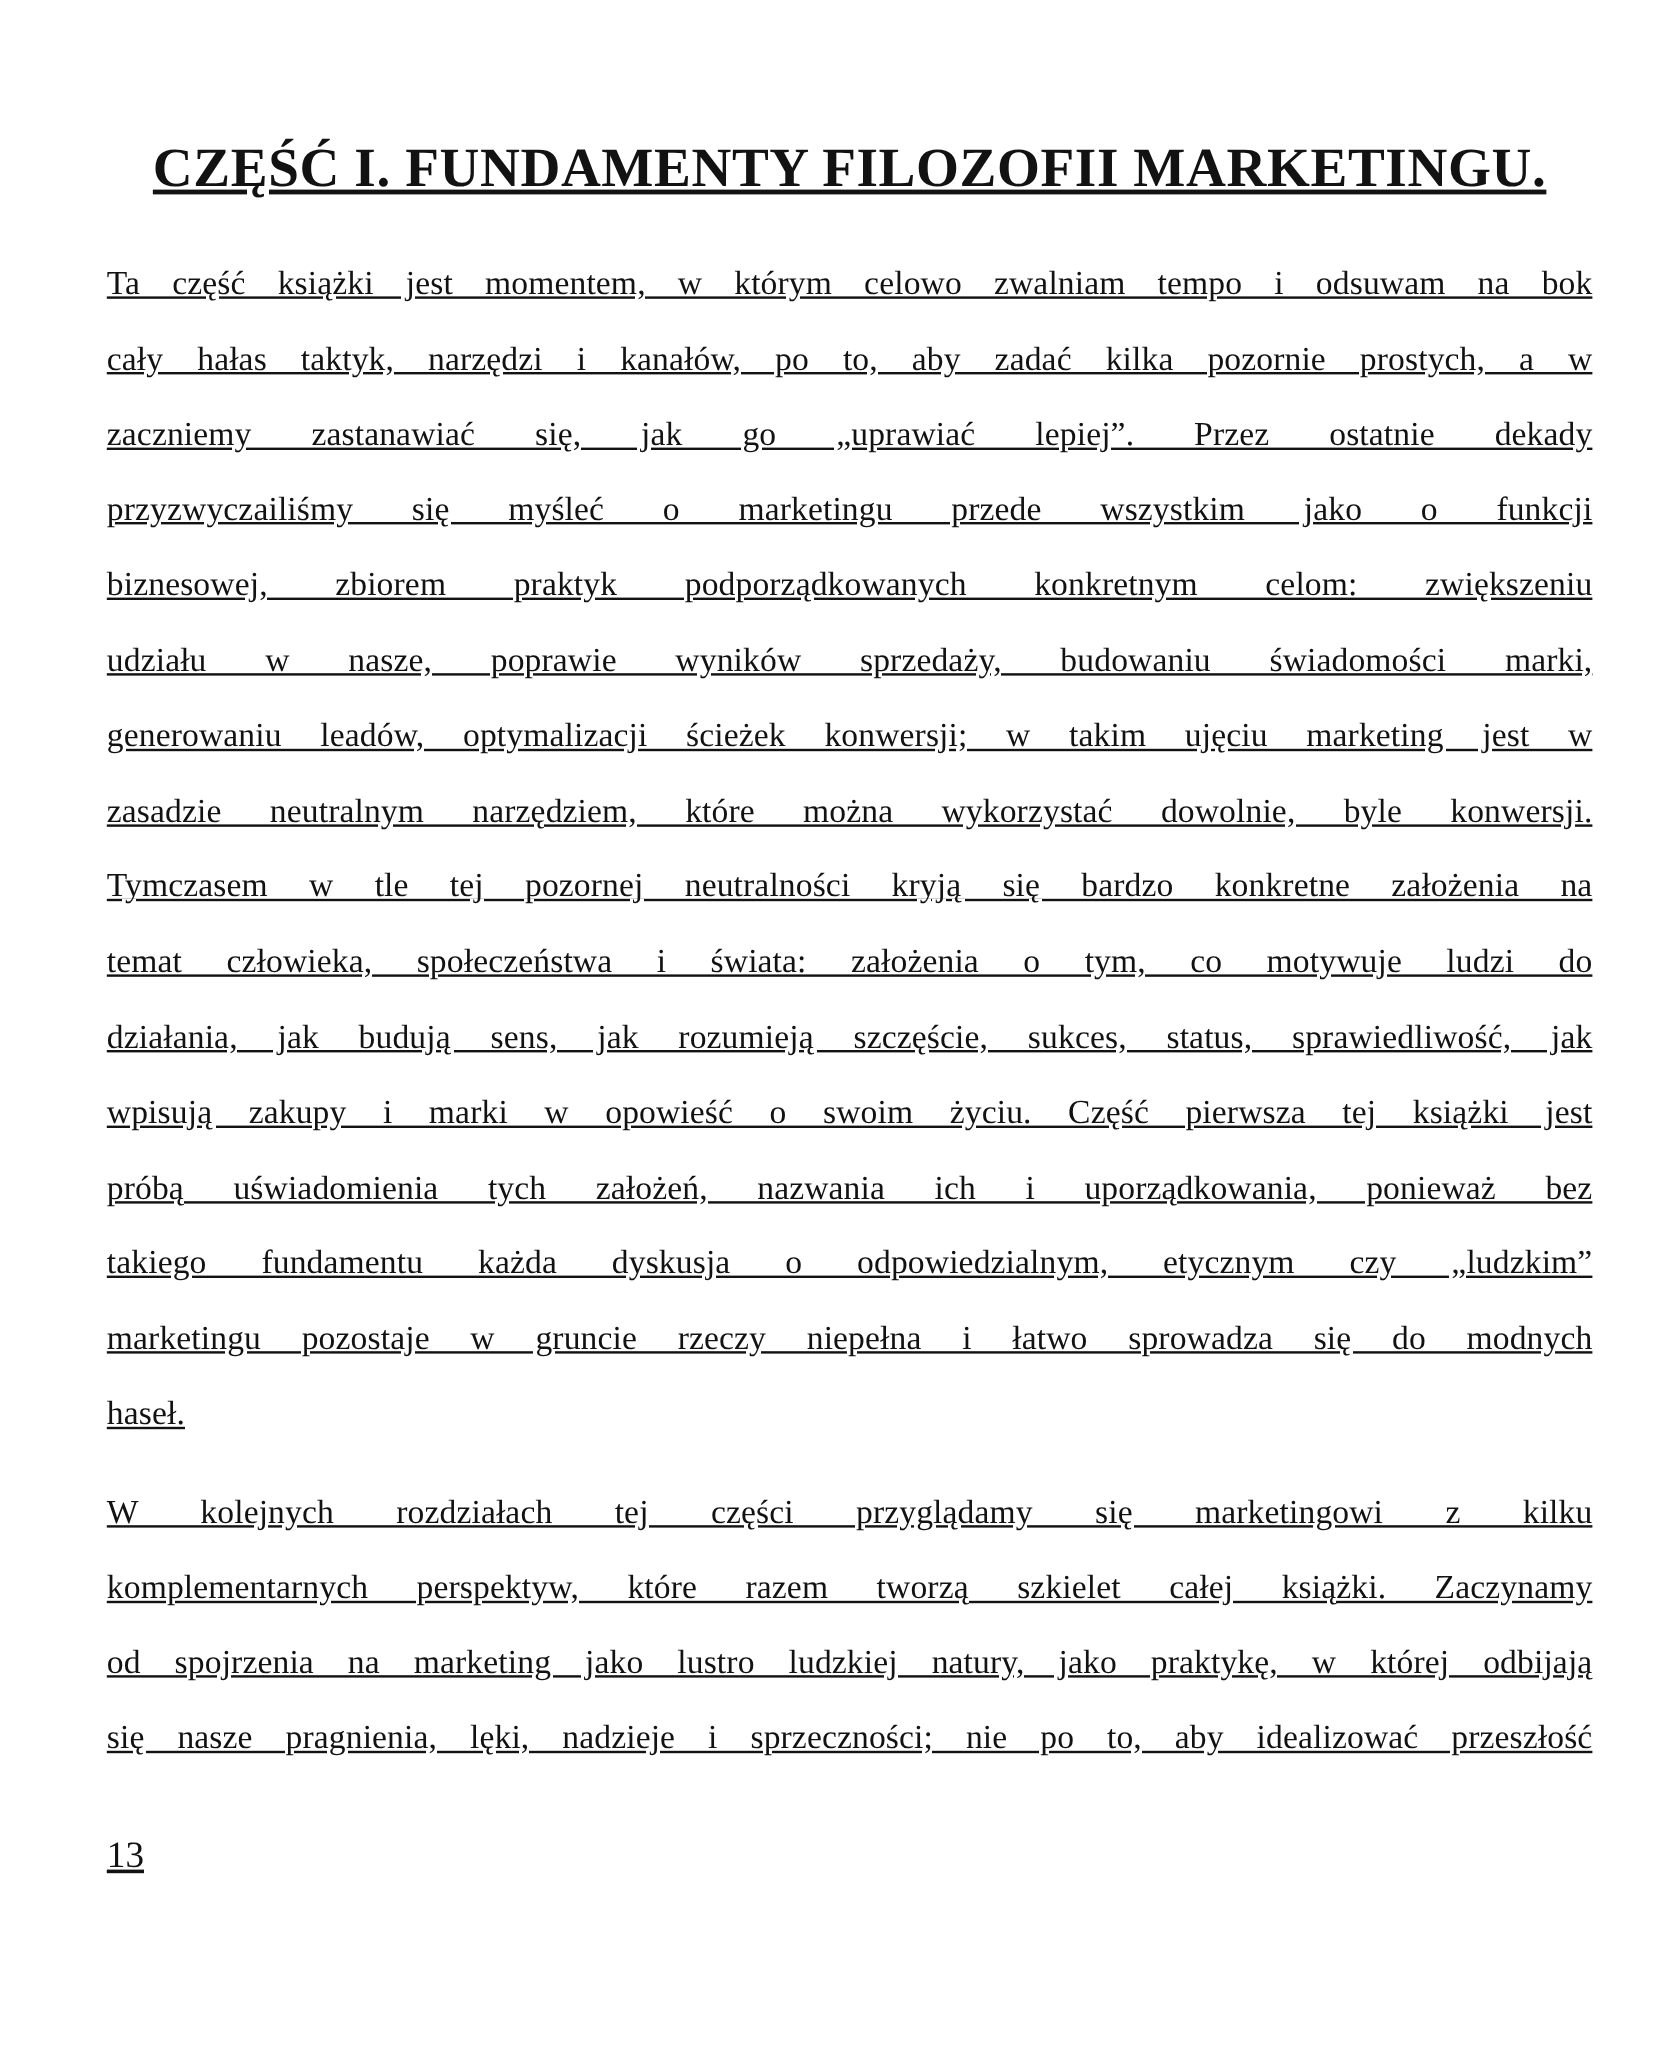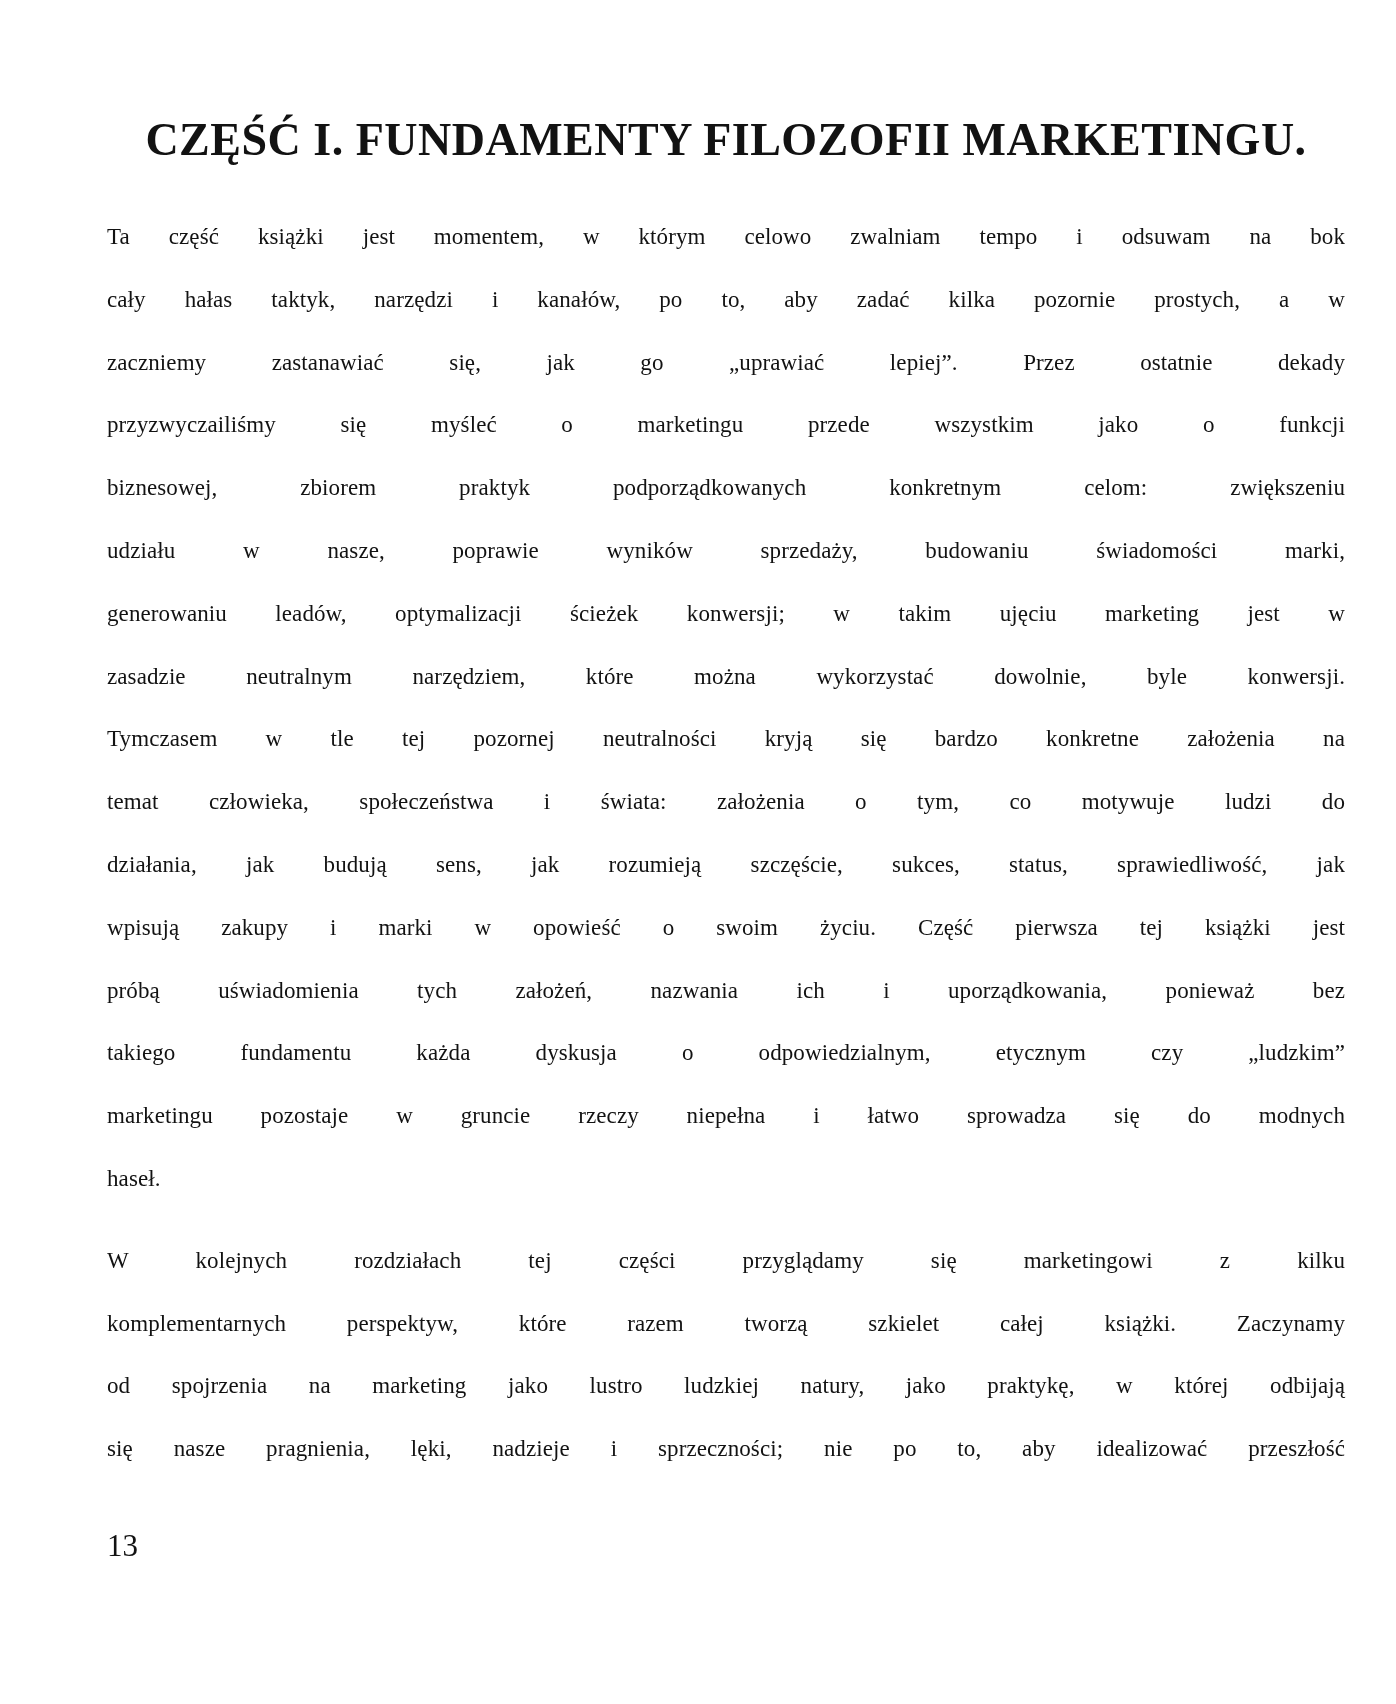--- a/index.html
+++ b/index.html
@@ -10,38 +10,39 @@
     color: #121212;
   }
   .page {
     position: relative;
     width: 1396px; height: 1704px;
     background: #ffffff;
     overflow: hidden;
   }
   .content {
     position: absolute;
-    left: 107px;
+    left: 89px;
     width: 1238px;
     top: 0;
+    text-decoration: underline;
   }
   .title {
     margin: 112px 0 0 0;
     font-size: 46px;
     font-weight: bold;
     line-height: 55px;
     text-align: center;
     white-space: nowrap;
     letter-spacing: 0.5px;
   }
   .body-text {
     margin-top: 39px;
   }
   .paragraph {
-    font-size: 23px;
+    font-size: 28px;
     line-height: 62.8px;
     letter-spacing: 0.1px;
   }
   .paragraph .line {
     text-align: justify;
     text-align-last: justify;
   }
   .paragraph.flush-last .line:last-child {
     text-align-last: left;
   }

